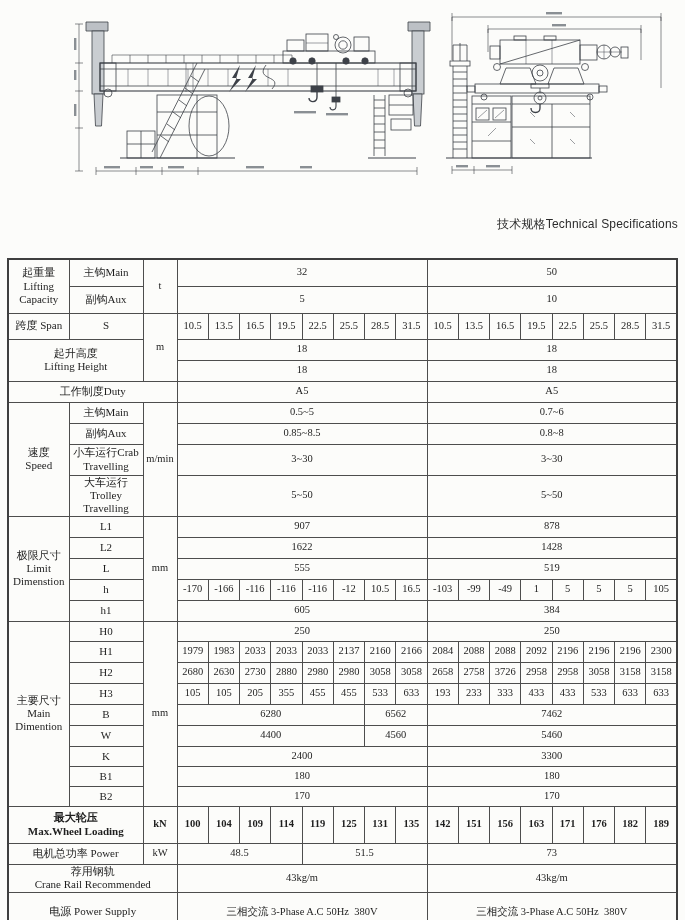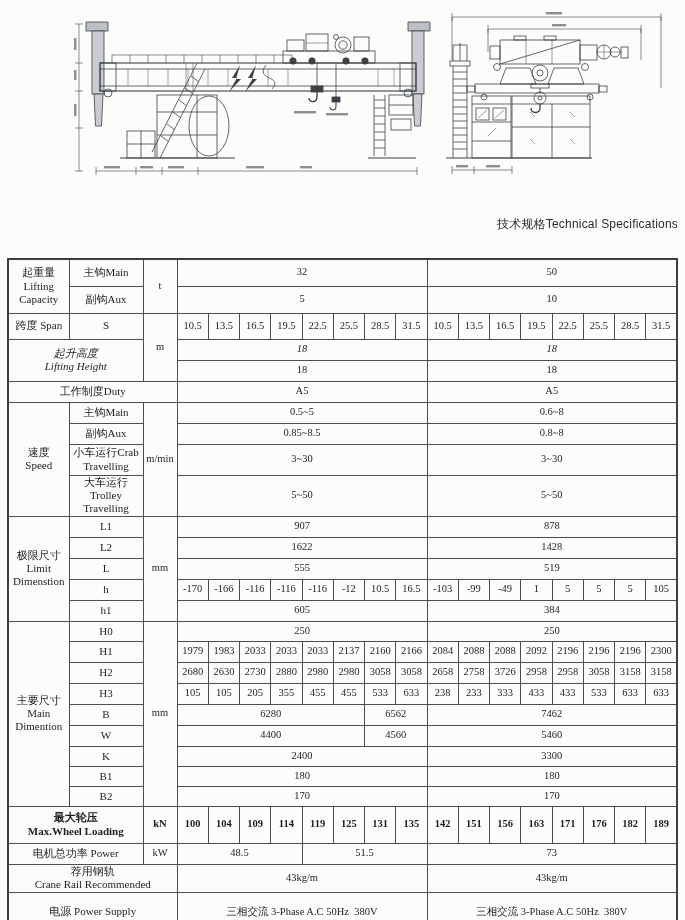--- a/index.html
+++ b/index.html
@@ -361,42 +361,42 @@
           <td>31.5</td>
           <td>10.5</td>
           <td>13.5</td>
           <td>16.5</td>
           <td>19.5</td>
           <td>22.5</td>
           <td>25.5</td>
           <td>28.5</td>
           <td>31.5</td>
         </tr>
-        <tr style="height: 21px; font-style: italic;">
+        <tr style="height: 21px;">
           <td colspan="2" rowspan="2" class="cat">起升高度
 Lifting Height</td>
           <td colspan="8">18</td>
           <td colspan="8">18</td>
         </tr>
         <tr style="height: 21px;">
           <td colspan="8">18</td>
           <td colspan="8">18</td>
         </tr>
         <tr style="height: 21px;">
           <td colspan="3" class="cat">工作制度Duty</td>
           <td colspan="8">A5</td>
           <td colspan="8">A5</td>
         </tr>
         <tr style="height: 21px;">
           <td rowspan="4" class="cat">速度
 Speed</td>
           <td class="sub">主钩Main</td>
           <td rowspan="4" class="unit">m/min</td>
           <td colspan="8">0.5~5</td>
-          <td colspan="8">0.6~8</td>
+          <td colspan="8">0.7~6</td>
         </tr>
         <tr style="height: 21px;">
           <td class="sub">副钩Aux</td>
           <td colspan="8">0.85~8.5</td>
           <td colspan="8">0.8~8</td>
         </tr>
         <tr style="height: 31px;">
           <td class="sub">小车运行Crab
 Travelling</td>
           <td colspan="8">3~30</td>
@@ -502,21 +502,21 @@
         <tr style="height: 21px;">
           <td class="sub">H3</td>
           <td>105</td>
           <td>105</td>
           <td>205</td>
           <td>355</td>
           <td>455</td>
           <td>455</td>
           <td>533</td>
           <td>633</td>
-          <td>238</td>
+          <td>193</td>
           <td>233</td>
           <td>333</td>
           <td>433</td>
           <td>433</td>
           <td>533</td>
           <td>633</td>
           <td>633</td>
         </tr>
         <tr style="height: 21px;">
           <td class="sub">B</td>

